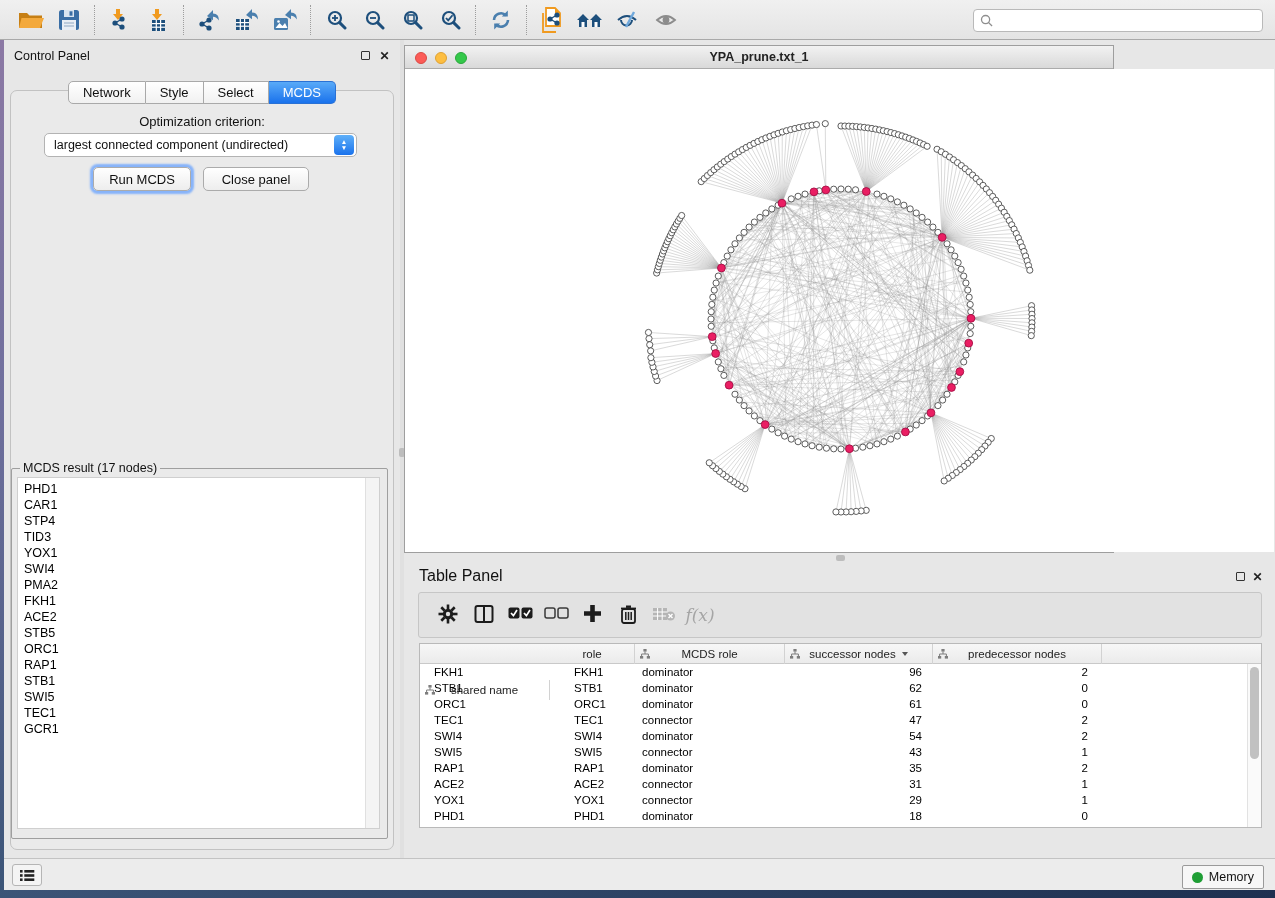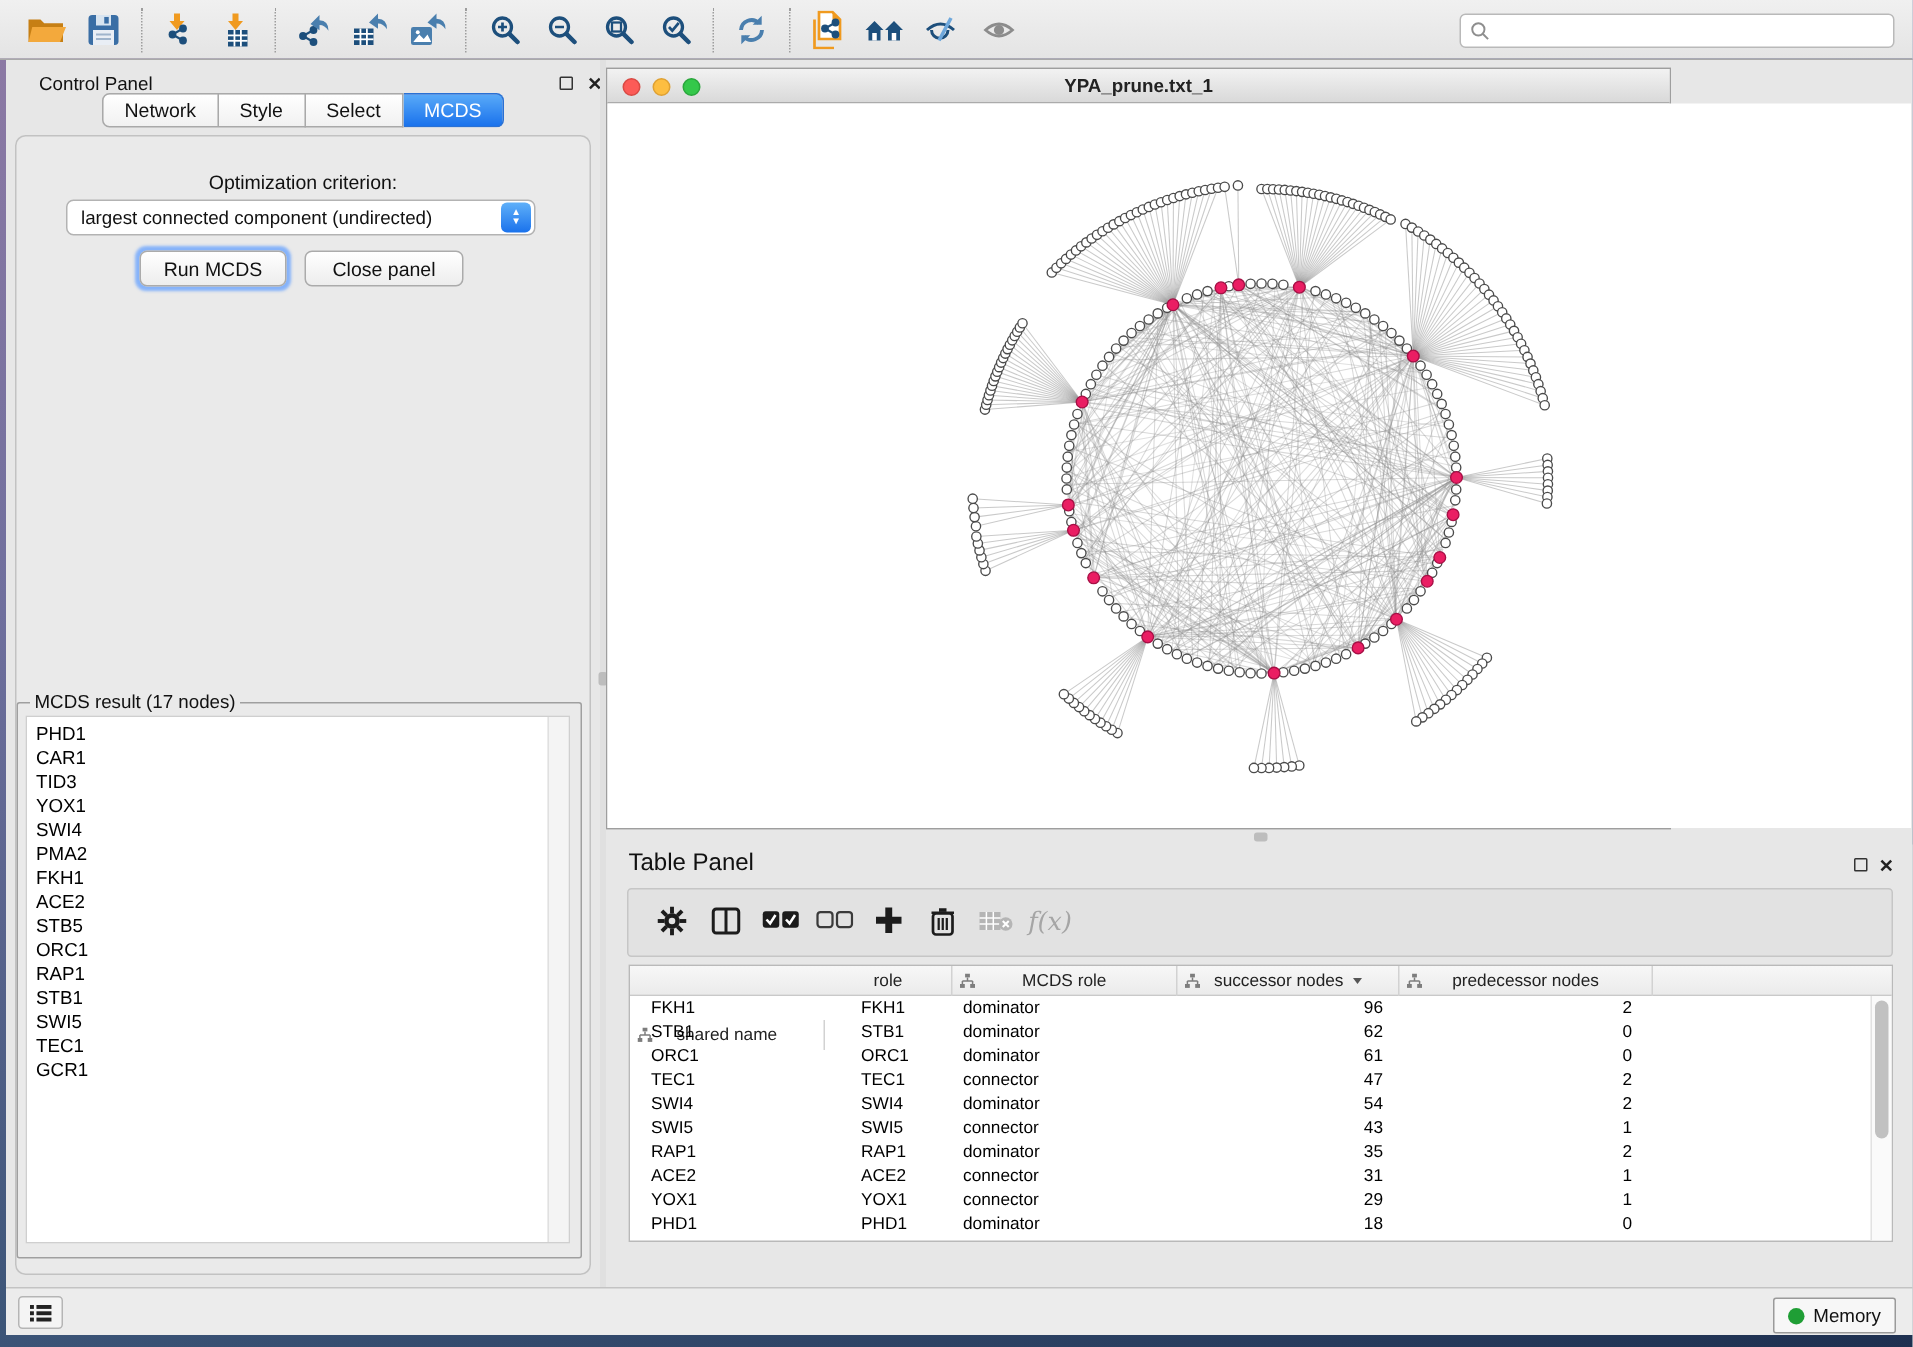--- a/index.html
+++ b/index.html
@@ -18,29 +18,29 @@
   .search-wrap { position:absolute; left:973px; top:9px; width:290px; height:23px;
                  background:#fff; border:1px solid #b9b9b9; border-radius:4px;
                  display:flex; align-items:center; padding:0 6px; }
   .search-wrap input { border:none; outline:none; flex:1; font:12px "Liberation Sans",sans-serif; background:transparent; margin-left:5px; }
 
   
   .app-body { position:absolute; left:4px; top:40px; width:1271px; height:850px; background:#e7e7e7; }
 
   
   .control-panel { position:absolute; left:4px; top:40px; width:396px; height:818px; background:#e7e7e7; }
-  .cp-header { position:absolute; left:12px; top:0; width:100%; height:28px; }
+  .cp-header { position:absolute; left:0; top:0; width:100%; height:28px; }
   .cp-title { position:absolute; left:10px; top:9px; font-size:12.5px; color:#111; }
   .panel-float, .panel-close { position:absolute; top:9px; width:13px; height:13px; display:flex; align-items:center; justify-content:center; color:#222; }
   .panel-float { right:28px; }
   .panel-close { right:9px; font-weight:bold; }
   .float-box { width:9px; height:9px; border:1.6px solid #333; border-radius:1px; }
   .cp-content { position:absolute; left:6px; top:50px; width:384px; height:760px;
                 background:#eaeaea; border:1px solid #c2c2c2; border-radius:7px; }
-  .tabbar { position:absolute; top:22px; left:0; width:100%; display:flex; justify-content:center; z-index:3; }
+  .tabbar { position:absolute; top:41px; left:0; width:100%; display:flex; justify-content:center; z-index:3; }
   .tabbar .tab { height:23px; line-height:21px; padding:0 14px; background:linear-gradient(#ffffff,#f1f1f1);
                  border:1px solid #a9a9a9; border-left:none; font-size:13px; color:#111; text-align:center; }
   .tabbar .tab:first-child { border-left:1px solid #a9a9a9; border-radius:5px 0 0 5px; }
   .tabbar .tab:last-child { border-radius:0 5px 5px 0; }
   .tabbar .tab.active { background:linear-gradient(#59aaf8,#1a72ec); color:#fff; border-color:#2a71d4; }
   .opt-label { position:absolute; left:0; top:74px; width:100%; text-align:center; font-size:13px; color:#111; }
   .dropdown { position:absolute; left:40px; top:93px; width:313px; height:24px; background:#fff;
               border:1px solid #b3b3b3; border-radius:5px; display:flex; align-items:center; }
   .dropdown .dd-text { flex:1; padding-left:9px; font-size:12.5px; color:#111; white-space:nowrap; }
   .dd-stepper { width:20px; height:20px; margin-right:2px; border-radius:4px;
@@ -343,20 +343,21 @@
       </span>
   </div>
   <div class="cp-btn btn-run">Run MCDS</div>
   <div class="cp-btn btn-closepanel">Close panel</div>
   <fieldset class="mcds-box">
     <legend>MCDS result (17 nodes)</legend>
     <div class="mcds-list">
       <ul id="mcds-items">
           <li>PHD1</li>
           <li>CAR1</li>
+          <li>STP4</li>
           <li>TID3</li>
           <li>YOX1</li>
           <li>SWI4</li>
           <li>PMA2</li>
           <li>FKH1</li>
           <li>ACE2</li>
           <li>STB5</li>
           <li>ORC1</li>
           <li>RAP1</li>
           <li>STB1</li>

